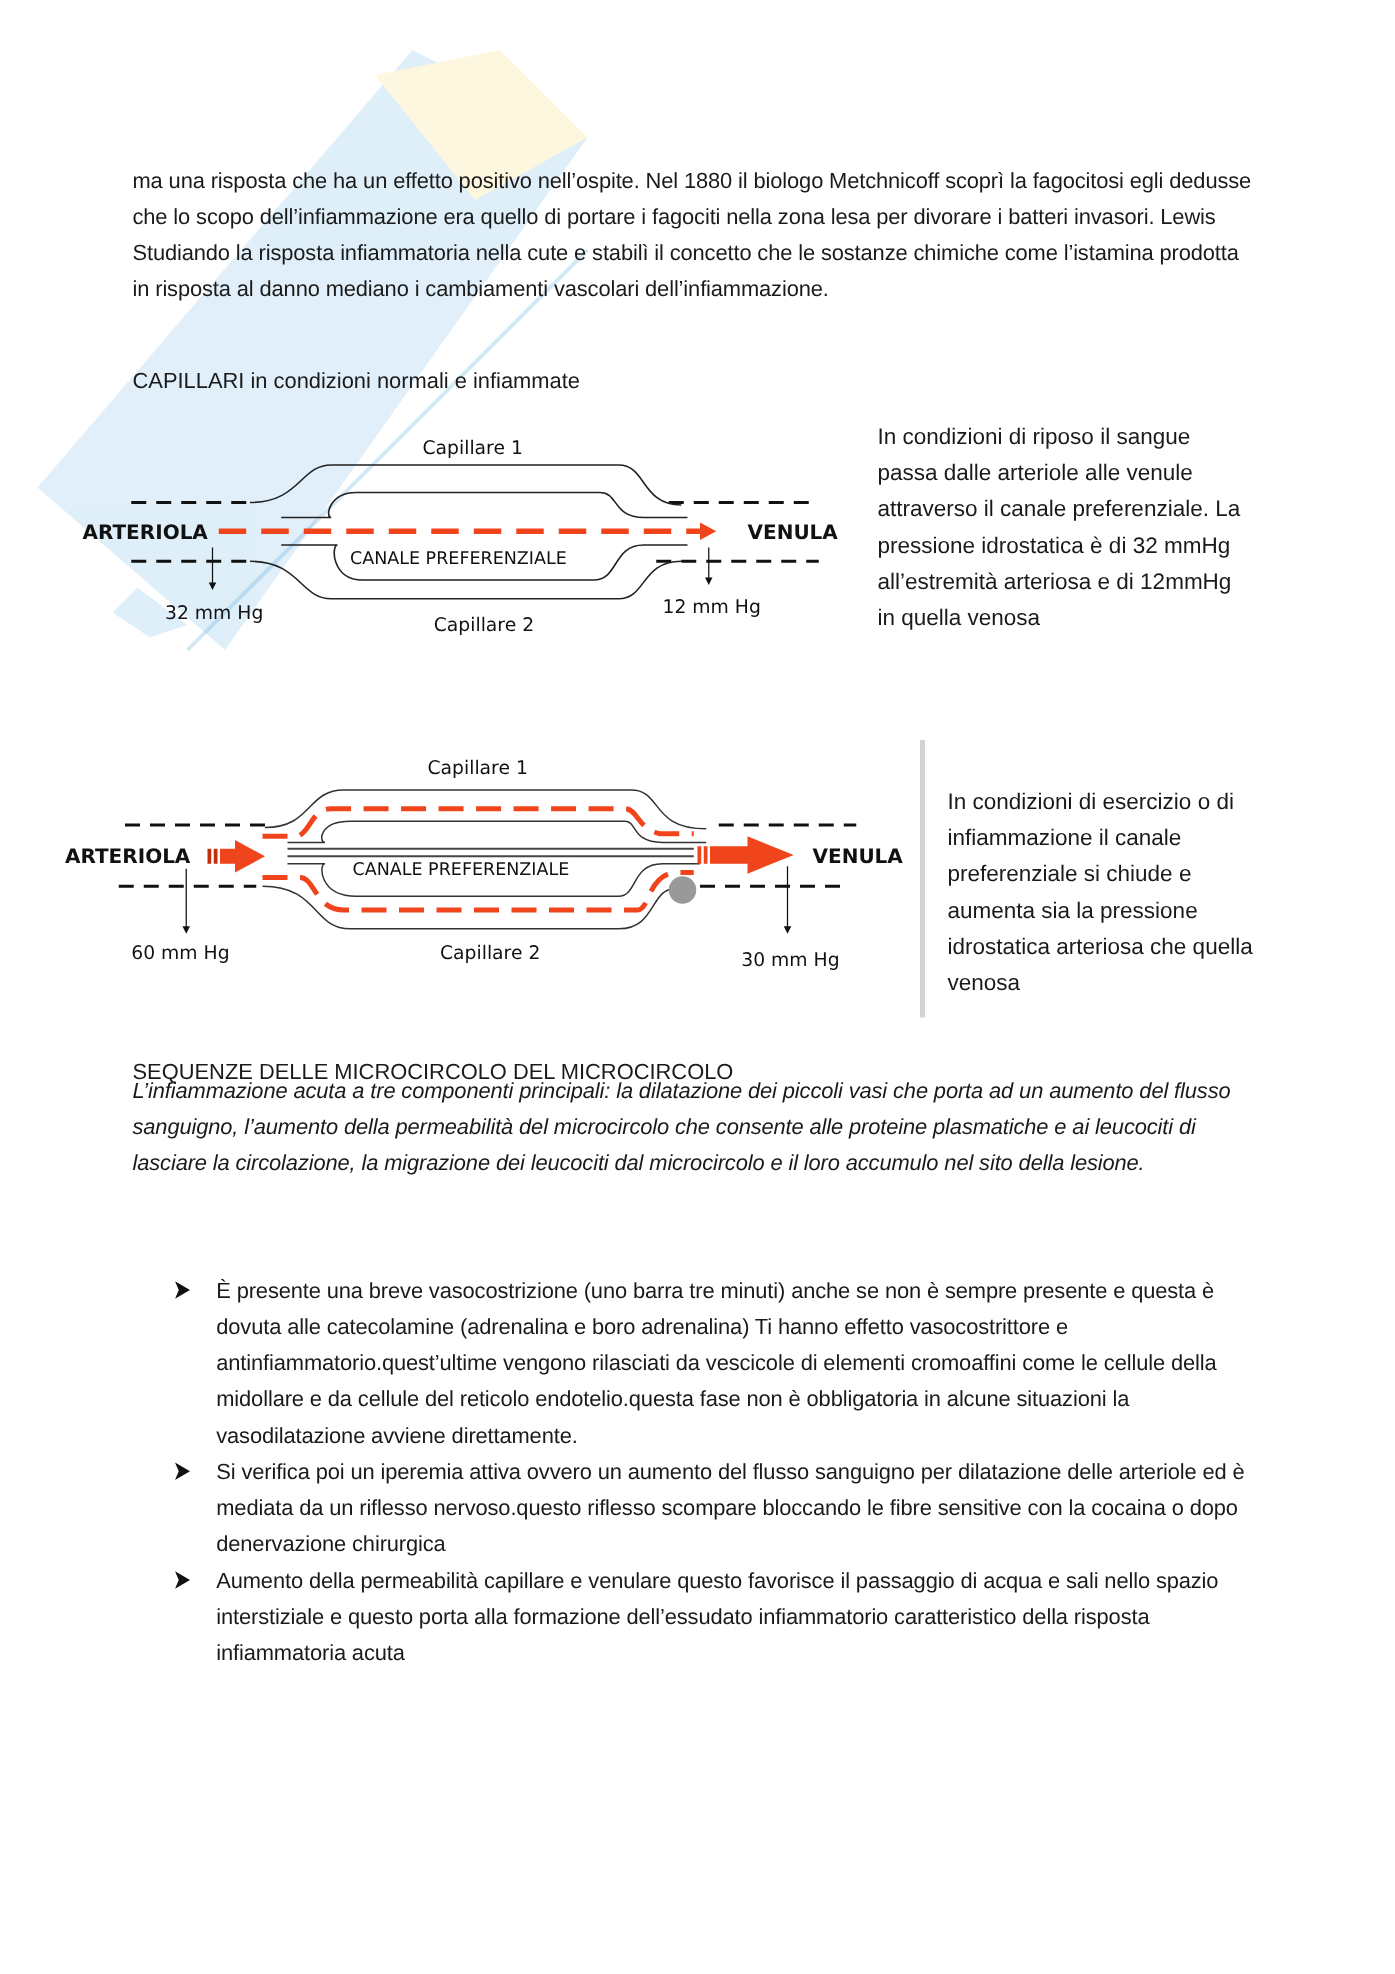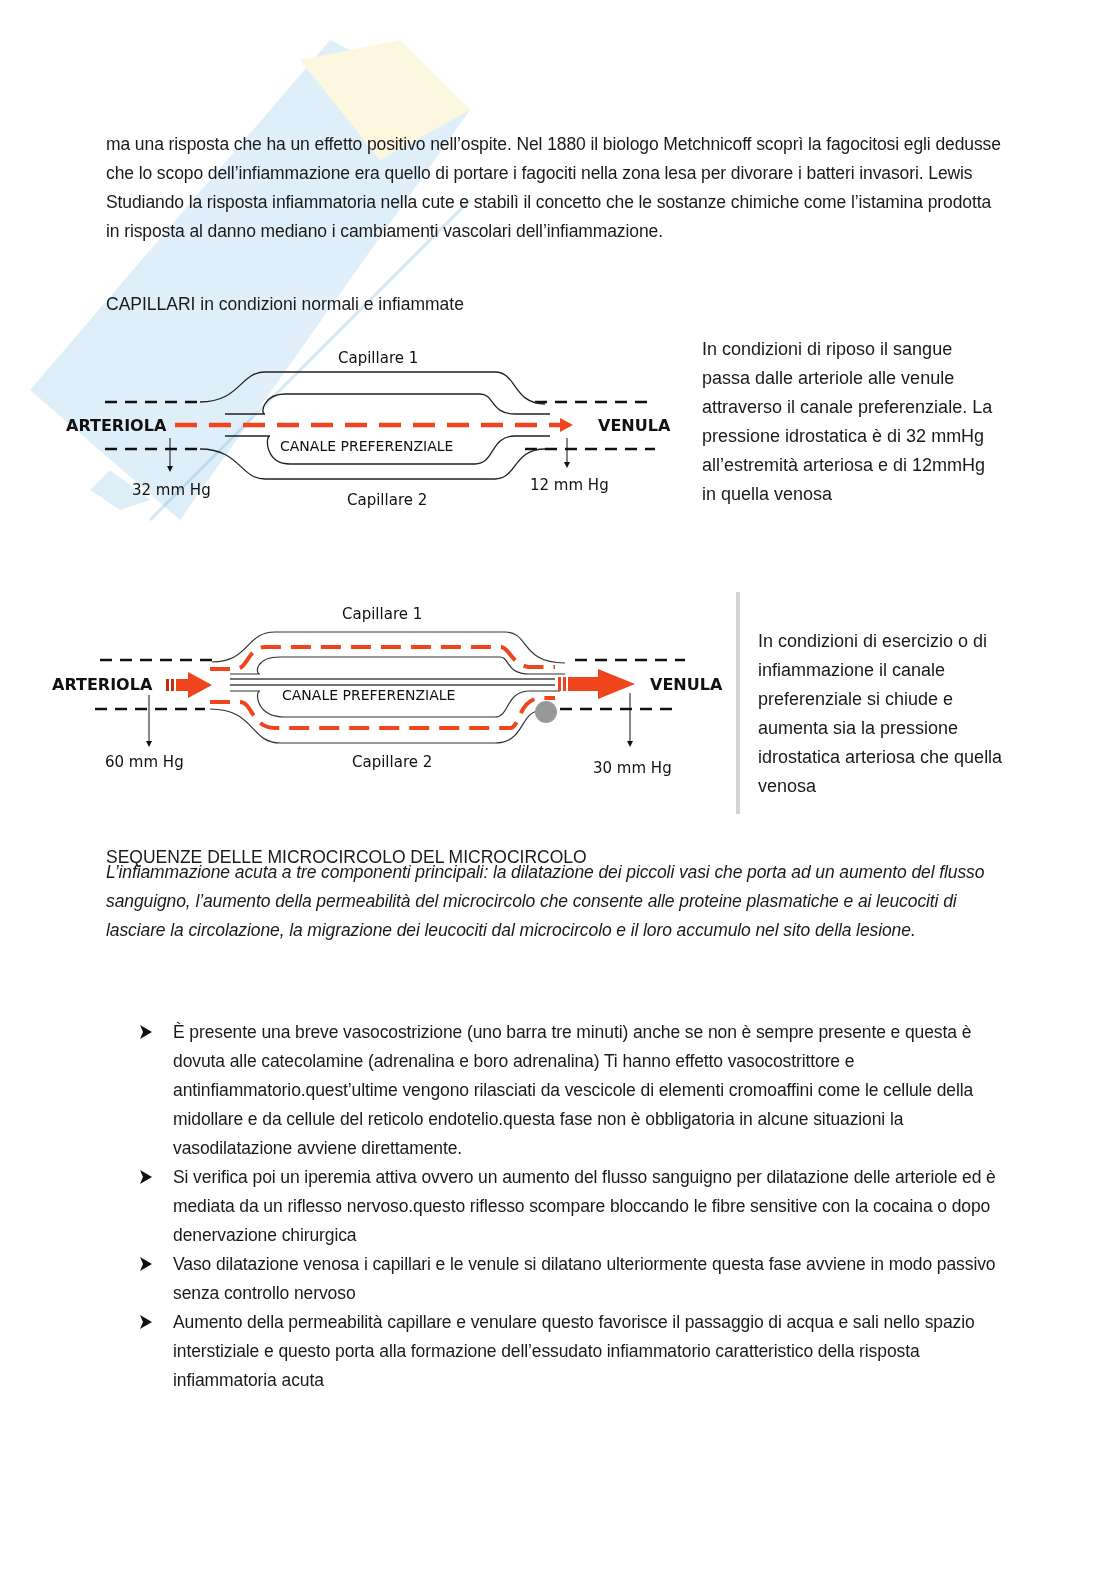--- a/index.html
+++ b/index.html
@@ -161,23 +161,17 @@
     <li>
       <svg class="bullet-arrow" viewBox="0 0 12 14">
           <polygon points="0,0 12,7 0,14 3,7" fill="#111"></polygon>
         </svg>
       <span>Si verifica poi un iperemia attiva ovvero un aumento del flusso sanguigno per dilatazione delle arteriole ed è mediata da un riflesso nervoso.questo riflesso scompare bloccando le fibre sensitive con la cocaina o dopo denervazione chirurgica</span>
     </li>
     <li>
       <svg class="bullet-arrow" viewBox="0 0 12 14">
           <polygon points="0,0 12,7 0,14 3,7" fill="#111"></polygon>
         </svg>
-      <span>Vaso dilatazione venosa i capillari e le venule si dilatano ulteriormente questa fase avviene in modo passivo senza controllo nervoso</span>
-    </li>
-    <li>
-      <svg class="bullet-arrow" viewBox="0 0 12 14">
-          <polygon points="0,0 12,7 0,14 3,7" fill="#111"></polygon>
-        </svg>
       <span>Aumento della permeabilità capillare e venulare questo favorisce il passaggio di acqua e sali nello spazio interstiziale e questo porta alla formazione dell’essudato infiammatorio caratteristico della risposta infiammatoria acuta</span>
     </li>
   </ul>
 
 </main>
 
 </body></html>

